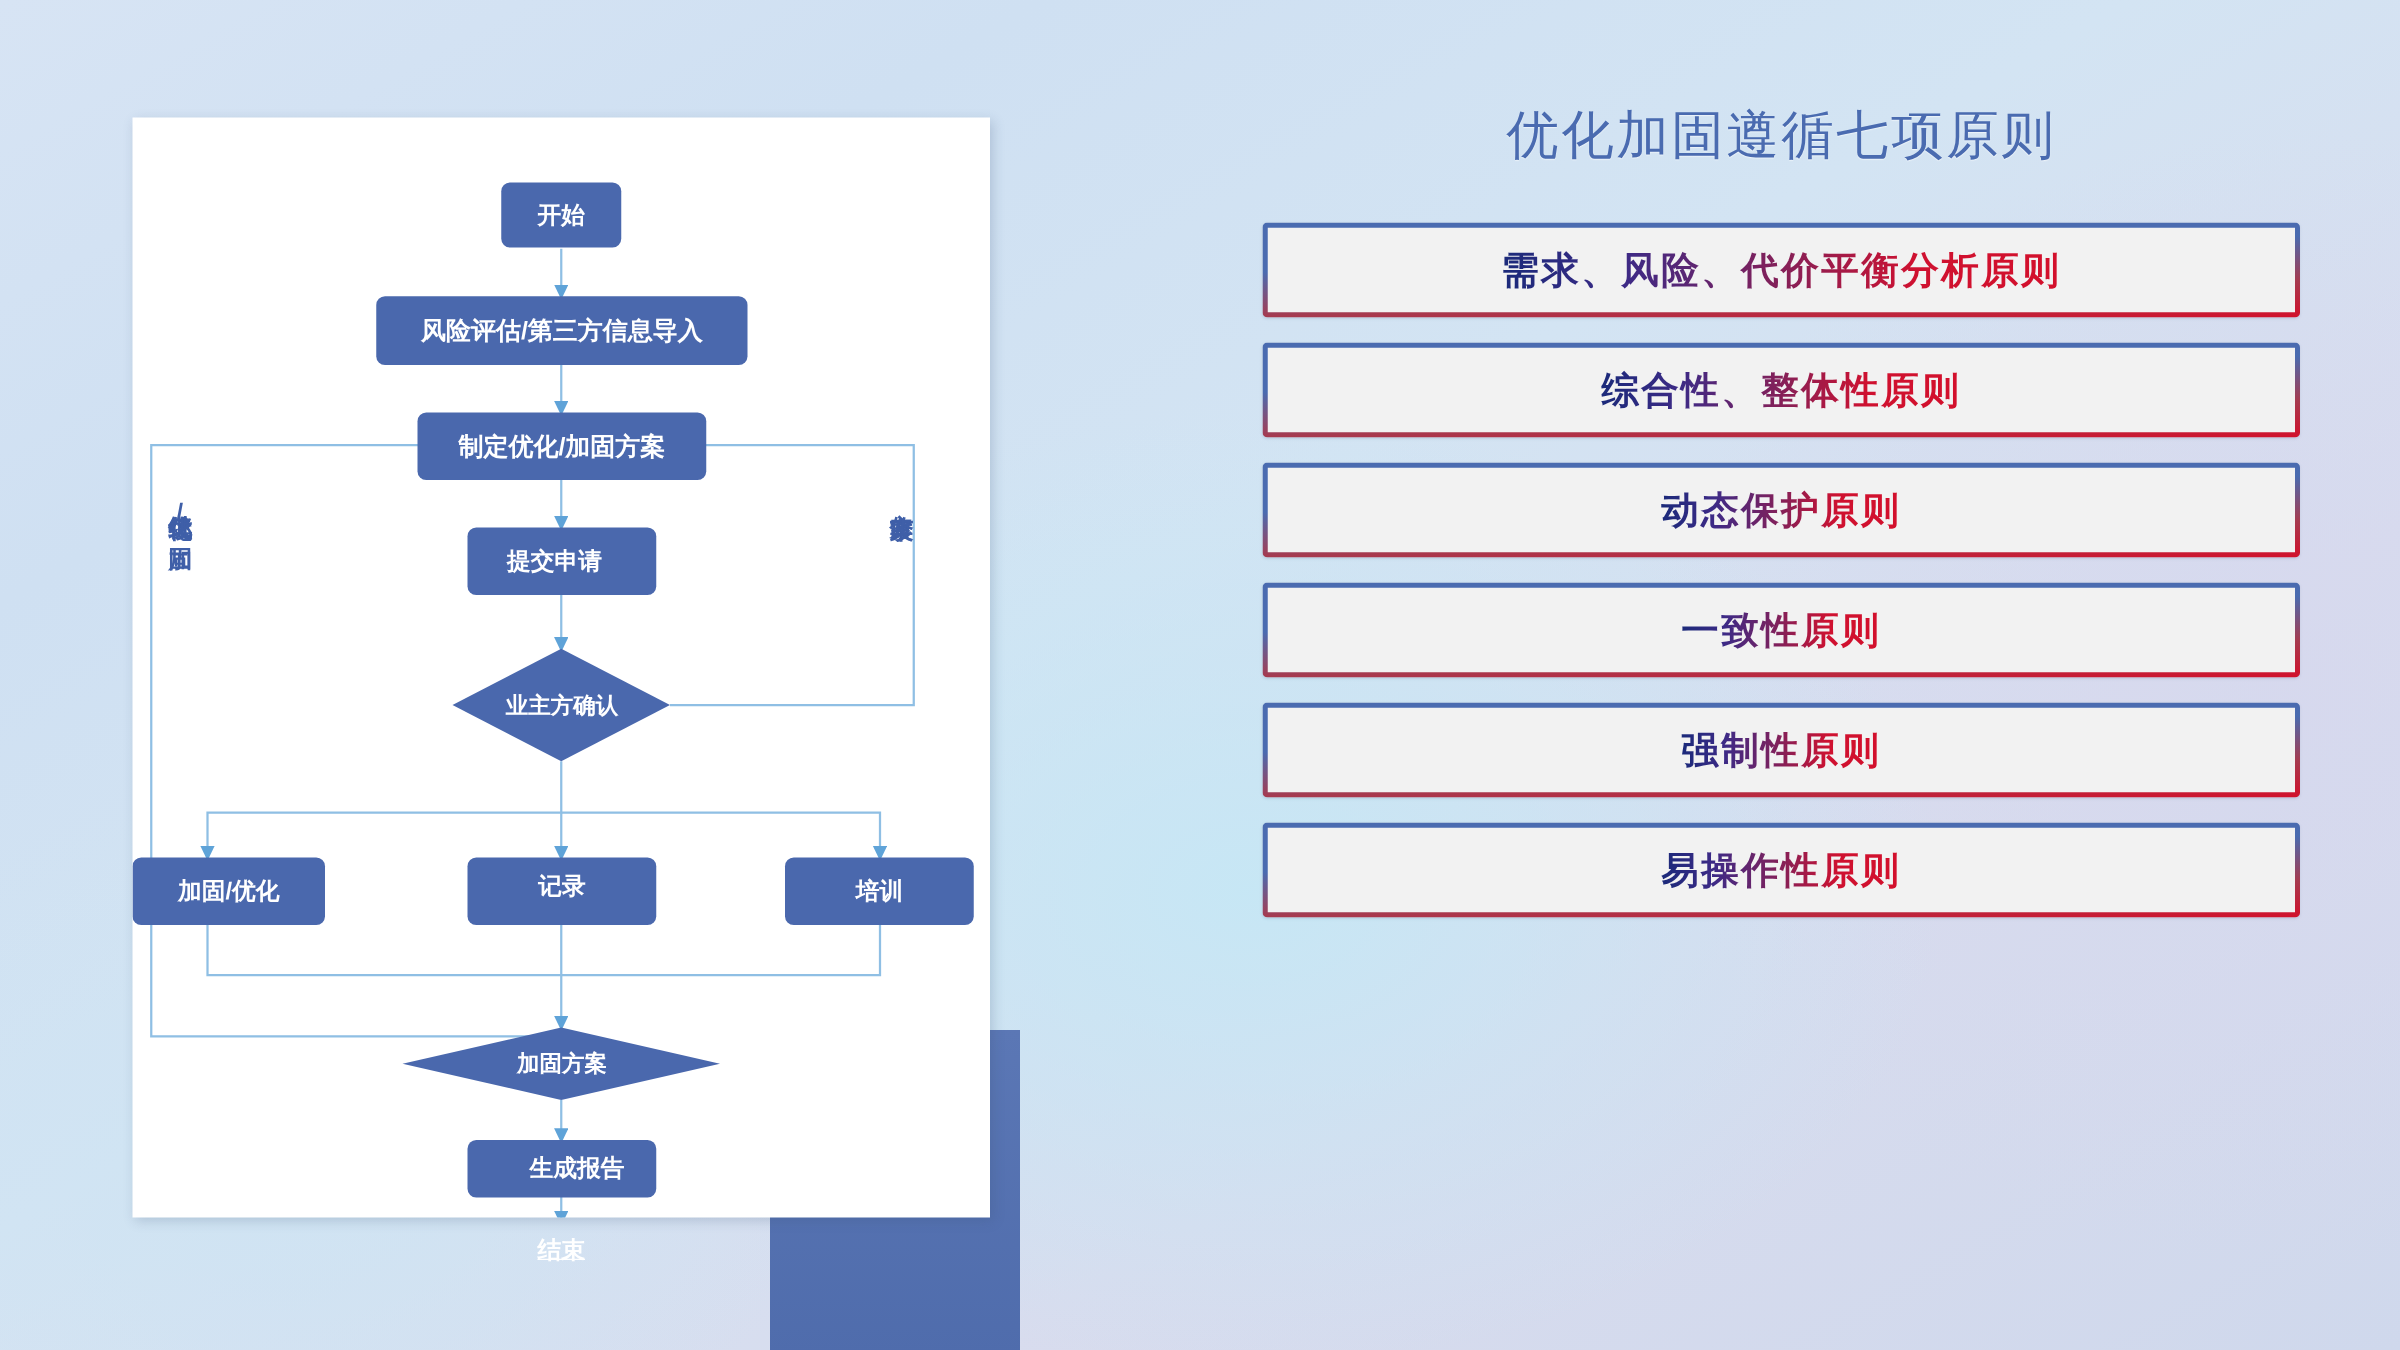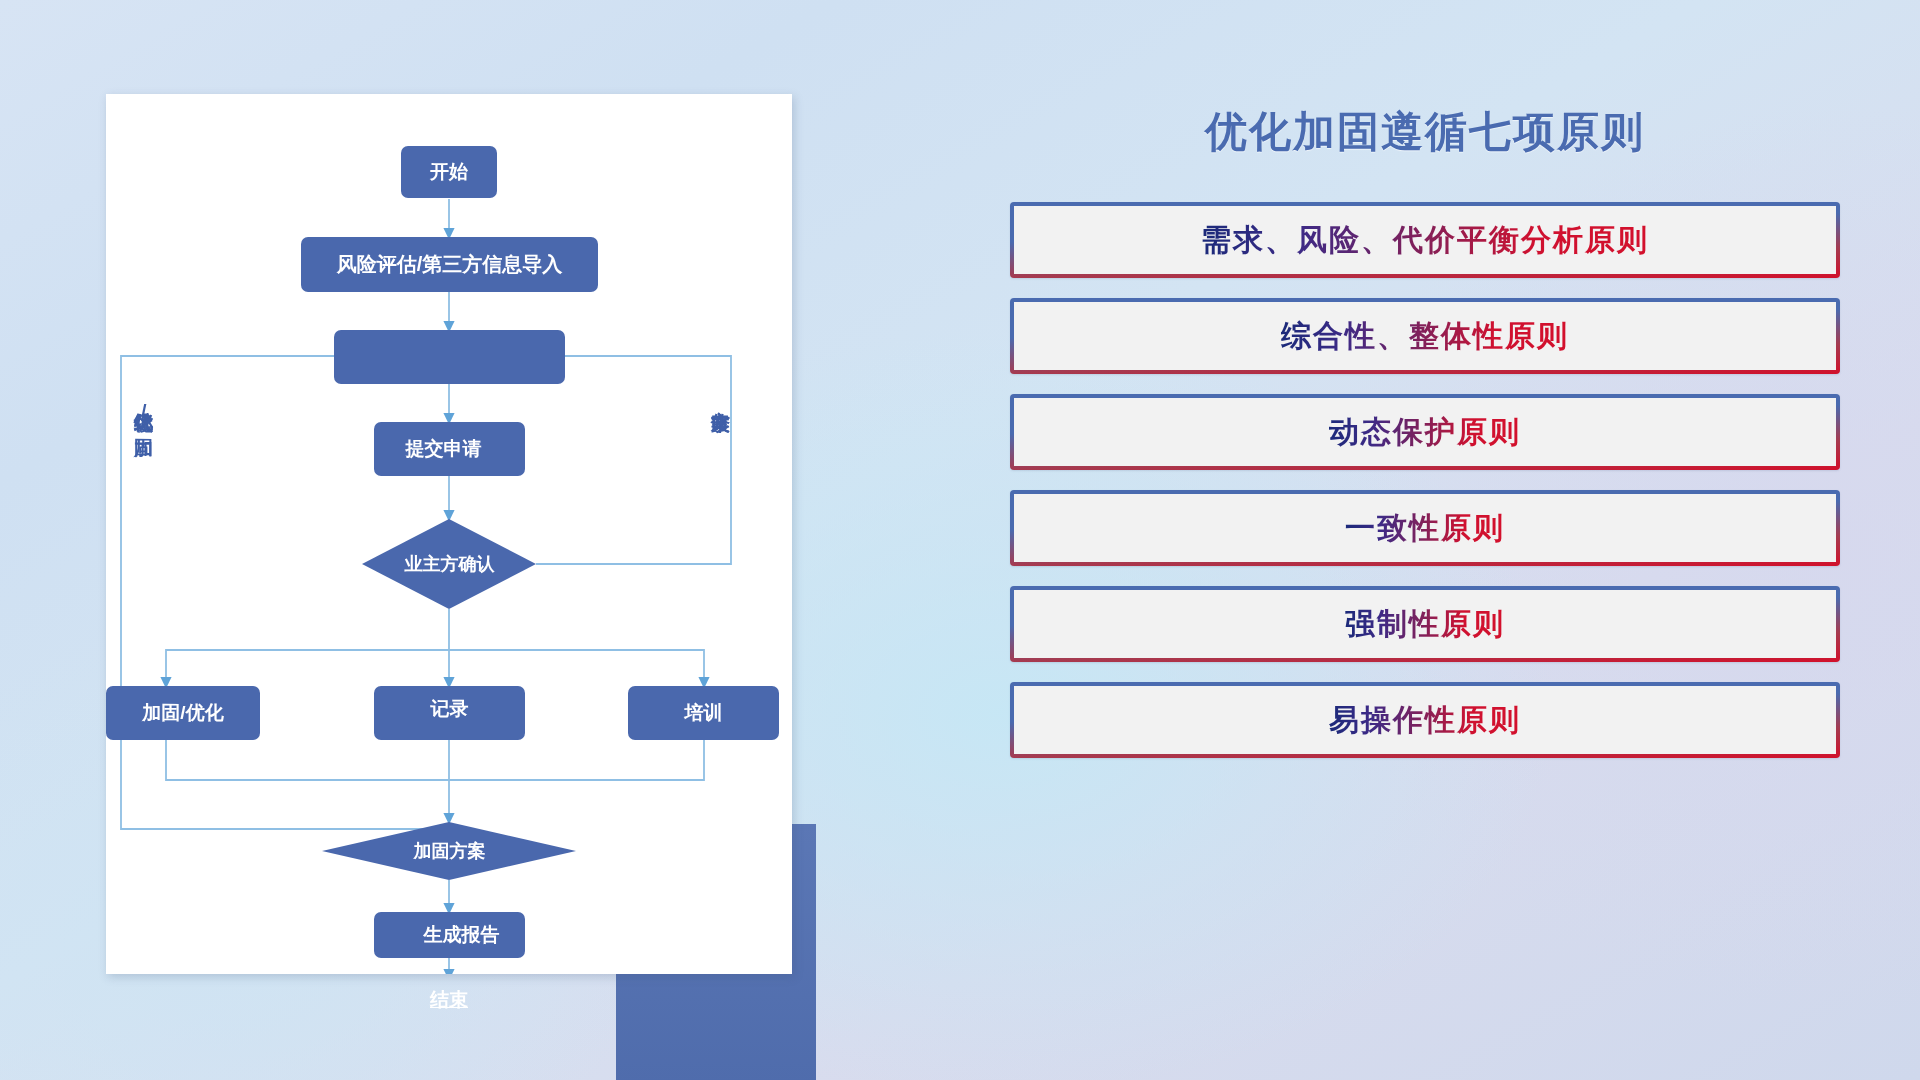--- a/index.html
+++ b/index.html
@@ -34,22 +34,22 @@
   }
   .vlabel{
     position:absolute; color:#3f5fa8; font-weight:bold; font-size:19px;
     writing-mode:vertical-rl; text-orientation:upright; letter-spacing:1px;
     line-height:1.02;
   }
 
   
   #right-panel{ position:absolute; left:1010px; top:80px; width:830px; height:960px; }
   #panel-title{
-    font-size:42px; font-weight:bold; color:#4a6bb0; text-align:center;
-    letter-spacing:2px; margin-top:24px;
+    font-size:42px; font-weight:normal; color:#4a6bb0; text-align:center;
+    letter-spacing:2px; 
     text-shadow:0 1px 1px rgba(255,255,255,0.6);
   }
   #card-list{ margin-top:42px; display:flex; flex-direction:column; gap:20px; }
   .p-card{
     position:relative; height:76px; border-radius:4px;
     background:#f2f2f2;
     padding:2px;
     background-image:linear-gradient(#f2f2f2,#f2f2f2),linear-gradient(178deg,#4a6bb0 0%,#4a6bb0 38%,#a63a4f 72%,#d2102b 100%);
     background-origin:border-box; background-clip:content-box,border-box;
     border:2px solid transparent;
@@ -114,20 +114,21 @@
       <rect x="0" y="592" width="154" height="54" rx="7" fill="#4a68ad"></rect>
       <rect x="268" y="592" width="151" height="54" rx="7" fill="#4a68ad"></rect>
       <rect x="522" y="592" width="151" height="54" rx="7" fill="#4a68ad"></rect>
       <polygon points="343,728 470,757 343,786 216,757" fill="#4a68ad"></polygon>
       <rect x="268" y="818" width="151" height="46" rx="7" fill="#4a68ad"></rect>
       <rect x="290" y="884" width="106" height="44" rx="7" fill="#4a68ad"></rect>
     </svg>
 
     <div class="node-label" style="left:295px;top:52px;width:96px;height:52px;font-size:19px;">开始</div>
     <div class="node-label" style="left:195px;top:143px;width:297px;height:55px;font-size:20px;">风险评估/第三方信息导入</div>
+    <div class="node-label" style="left:228px;top:236px;width:231px;height:54px;font-size:20px;">制定优化/加固方案</div>
     <div class="node-label" style="left:268px;top:328px;width:139px;height:54px;font-size:19px;">提交申请</div>
     <div class="node-label" style="left:268px;top:444px;width:151px;height:52px;font-size:18px;">业主方确认</div>
     <div class="node-label" style="left:0px;top:592px;width:154px;height:54px;font-size:19px;">加固/优化</div>
     <div class="node-label" style="left:268px;top:592px;width:151px;height:46px;font-size:19px;">记录</div>
     <div class="node-label" style="left:522px;top:592px;width:151px;height:54px;font-size:19px;">培训</div>
     <div class="node-label" style="left:268px;top:731px;width:151px;height:52px;font-size:18px;">加固方案</div>
     <div class="node-label" style="left:280px;top:818px;width:151px;height:46px;font-size:19px;">生成报告</div>
     <div class="node-label" style="left:290px;top:884px;width:106px;height:44px;font-size:19px;text-decoration:underline;">结束</div>
 
     <div class="vlabel" style="left:28px;top:302px;height:170px;">继续优化/加固</div>

